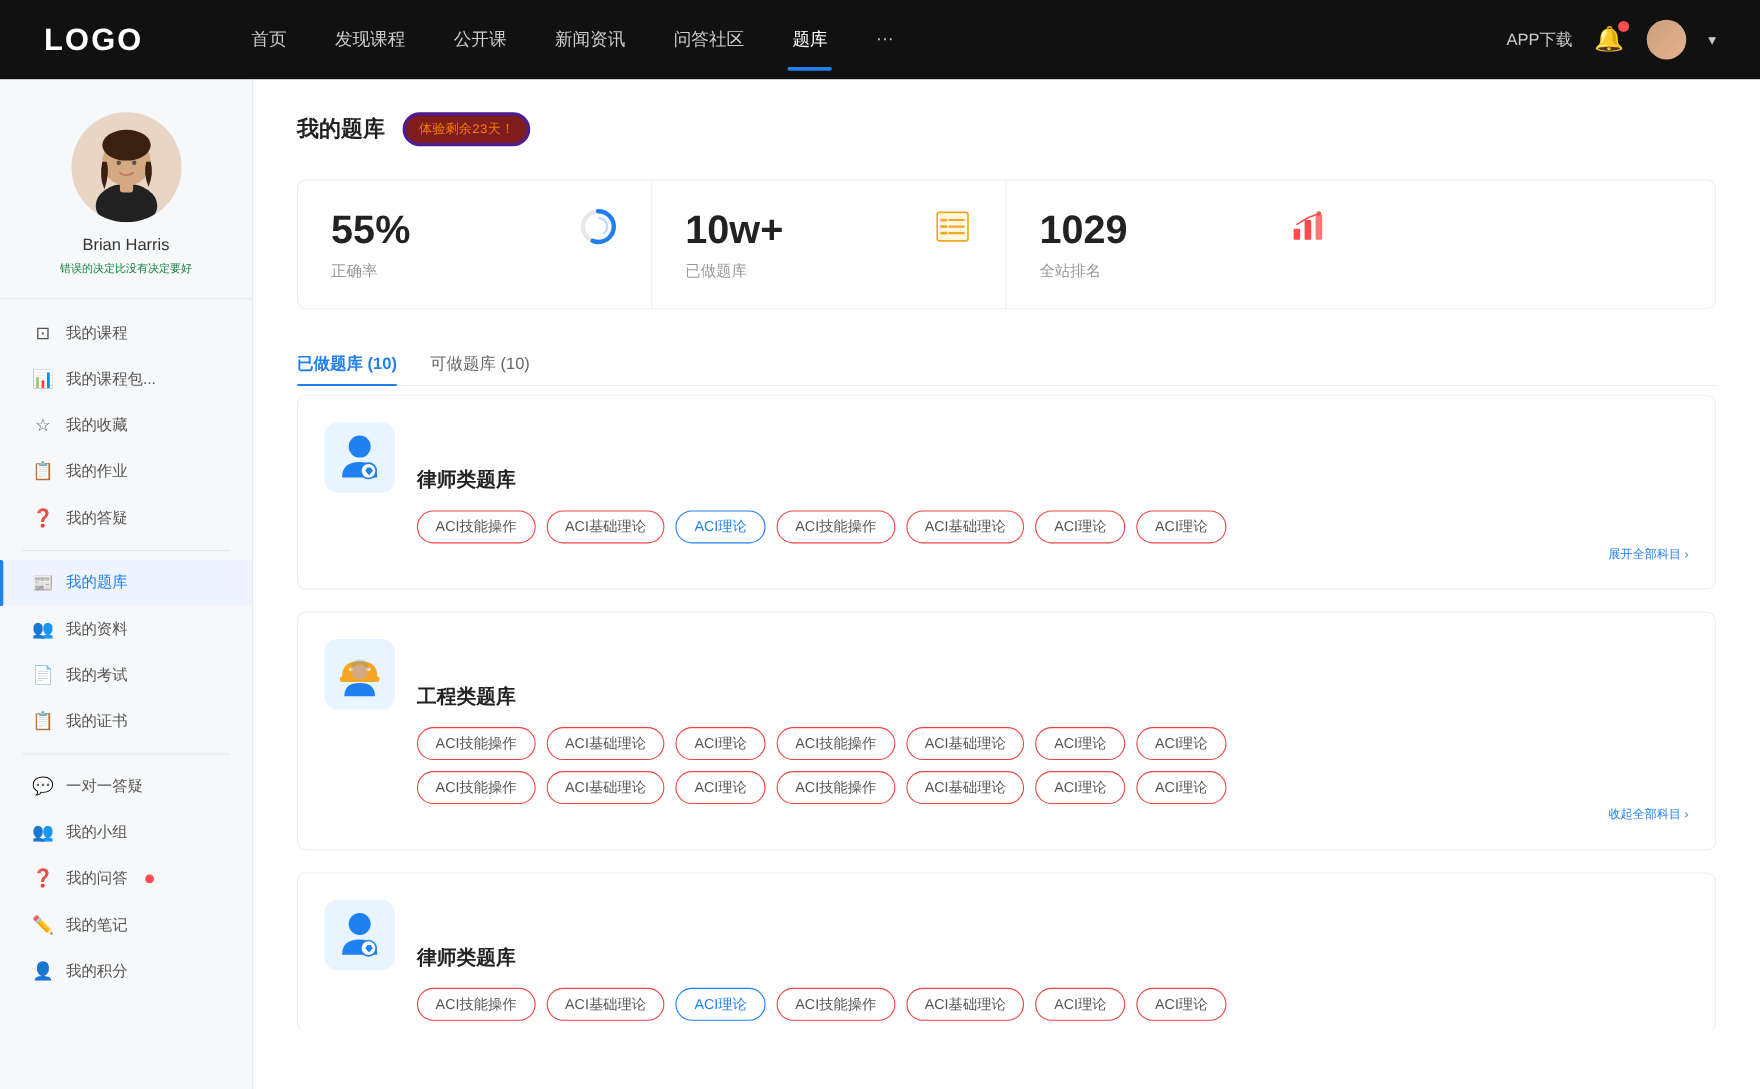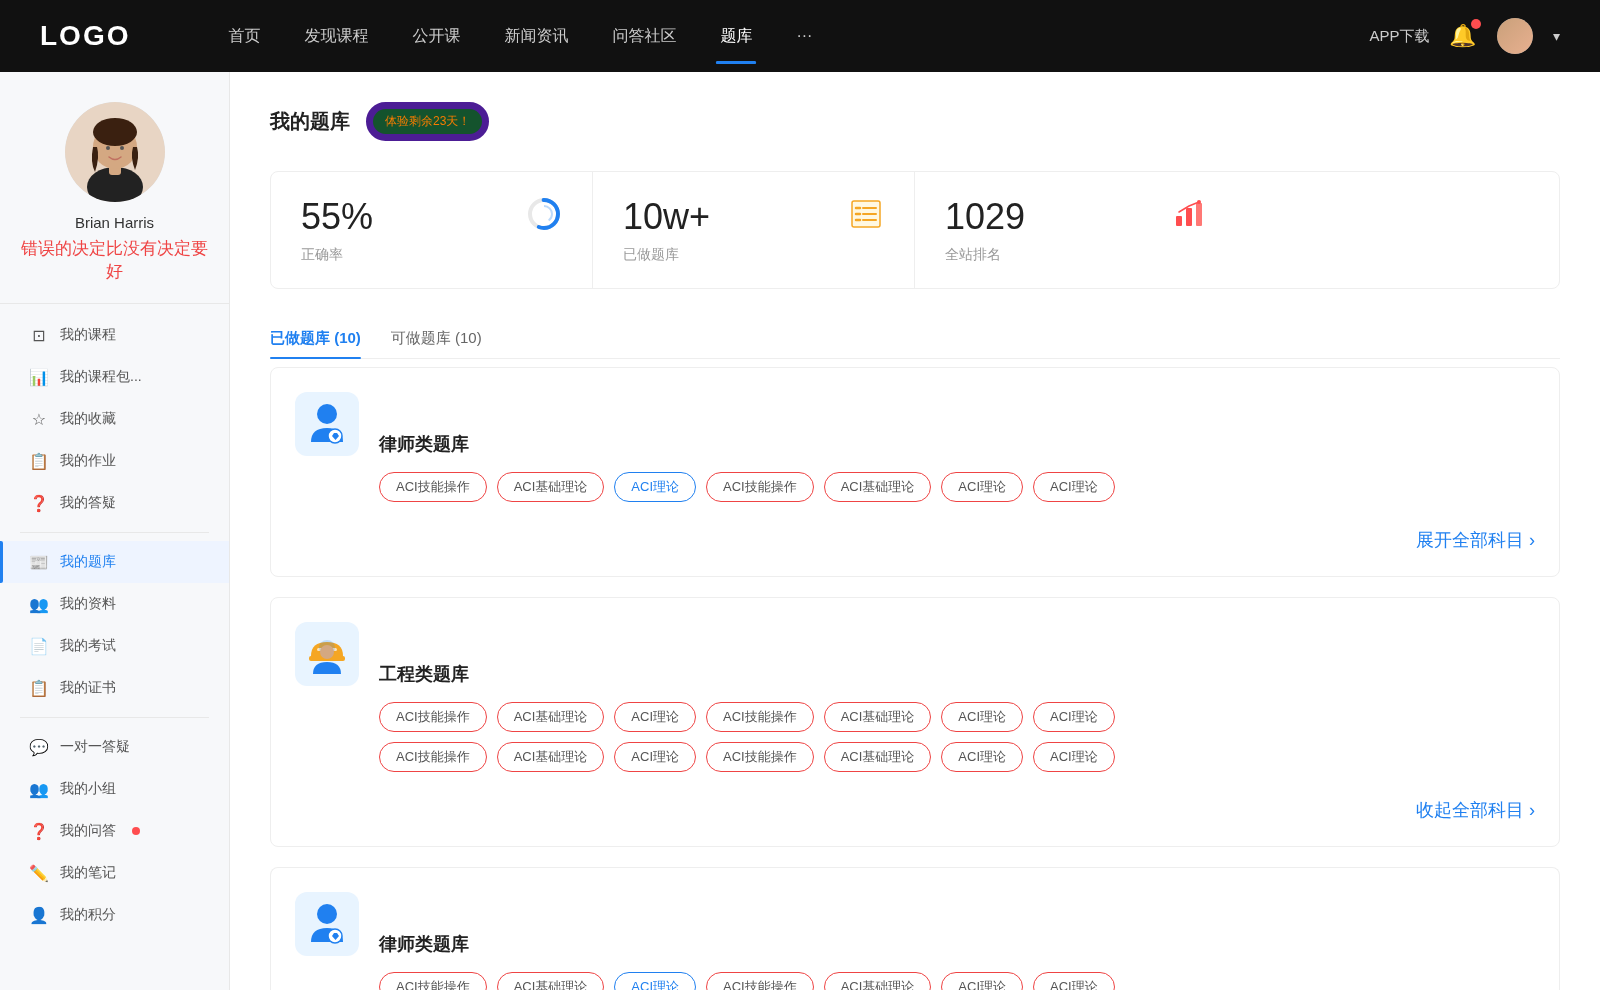--- a/index.html
+++ b/index.html
@@ -21,60 +21,60 @@
     .nav-chevron { color: #ccc; font-size: 14px; cursor: pointer; }
 
     
     .layout { display: flex; min-height: 918px; }
 
     
     .sidebar { width: 230px; background: #f7f8fa; border-right: 1px solid #e8e8e8; padding: 0 0 20px 0; flex-shrink: 0; }
     .sidebar-profile { display: flex; flex-direction: column; align-items: center; padding: 30px 20px 20px; border-bottom: 1px solid #e8e8e8; }
     .sidebar-avatar { width: 100px; height: 100px; border-radius: 50%; background: #ddd; overflow: hidden; margin-bottom: 12px; }
     .sidebar-name { font-size: 15px; color: #333; font-weight: 500; margin-bottom: 6px; }
-    .sidebar-motto { font-size: 17px; color: #ef4444; text-align: center; }
+    .sidebar-motto { font-size: 10px; color: #15803d; text-align: right; }
     .sidebar-menu { padding: 10px 0; }
     .sidebar-item { display: flex; align-items: center; gap: 12px; padding: 12px 30px; cursor: pointer; color: #555; font-size: 14px; position: relative; }
     .sidebar-item.active { color: #2080f0; background: #eef4ff; font-weight: 500; }
     .sidebar-item.active::before { content: ''; position: absolute; left: 0; top: 0; bottom: 0; width: 3px; background: #2080f0; border-radius: 0 2px 2px 0; }
     .sidebar-item-icon { width: 18px; height: 18px; display: flex; align-items: center; justify-content: center; font-size: 16px; flex-shrink: 0; }
     .sidebar-divider { height: 1px; background: #e8e8e8; margin: 8px 20px; }
     .notification-dot { width: 8px; height: 8px; background: #ff4d4f; border-radius: 50%; display: inline-block; margin-left: 4px; }
 
     
     .main { flex: 1; background: #fff; padding: 30px 40px; overflow-y: auto; }
 
     
     .page-title-row { display: flex; align-items: center; gap: 16px; margin-bottom: 30px; }
     .page-title { font-size: 20px; font-weight: 600; color: #222; }
-    .trial-badge { background: #14532d; color: #f57c00; font-size: 12px; padding: 4px 12px; border-radius: 20px; border: 7px solid #4c1d95; }
+    .trial-badge { background: #7f1d1d; color: #f57c00; font-size: 12px; padding: 4px 12px; border-radius: 20px; border: 3px solid #4c1d95; font-family: Liberation Mono, monospace; }
 
     
     .stats-row { display: grid; grid-template-columns: repeat(4, 1fr); gap: 0; border: 1px solid #eee; border-radius: 8px; margin-bottom: 30px; overflow: hidden; }
     .stat-item { padding: 24px 30px; display: flex; flex-direction: column; gap: 8px; border-right: 1px solid #eee; position: relative; }
     .stat-item:last-child { border-right: none; }
-    .stat-value { font-size: 36px; font-weight: 400; color: #222; display: flex; align-items: center; gap: 12px; }
+    .stat-value { font-size: 36px; font-weight: 700; color: #222; display: flex; align-items: center; gap: 12px; }
     .stat-label { font-size: 14px; color: #999; }
     .stat-icon { width: 36px; height: 36px; display: flex; align-items: center; justify-content: center; position: absolute; right: 30px; top: 24px; }
 
     
     .tabs-row { display: flex; gap: 30px; margin-bottom: 8px; border-bottom: 1px solid #eee; }
     .tab { padding: 10px 0; font-size: 15px; color: #666; cursor: pointer; position: relative; }
     .tab.active { color: #2080f0; font-weight: 600; }
     .tab.active::after { content: ''; position: absolute; bottom: -1px; left: 0; right: 0; height: 2px; background: #2080f0; border-radius: 2px; }
 
     
     .bank-section { border: 1px solid #eee; border-radius: 8px; padding: 24px; margin-bottom: 20px; }
     .bank-header { display: flex; align-items: flex-end; gap: 20px; margin-bottom: 16px; }
     .bank-icon { width: 64px; height: 64px; background: #e8f4ff; border-radius: 12px; display: flex; align-items: center; justify-content: center; flex-shrink: 0; }
     .bank-title { font-size: 18px; font-weight: 600; color: #222; }
     .bank-tags { display: flex; flex-wrap: wrap; gap: 10px; margin-left: 84px; }
     .bank-tag { padding: 5px 16px; border: 1px solid #ef4444; border-radius: 20px; font-size: 13px; color: #555; cursor: pointer; }
     .bank-tag.active { border-color: #2080f0; color: #2080f0; background: #fff; }
-    .bank-expand { text-align: right; font-size: 18px; color: #2080f0; cursor: pointer; margin-top: 26px; }
+    .bank-expand { text-align: right; font-size: 11px; color: #2080f0; cursor: pointer; margin-top: 2px; }
 
     .second-row-tags { margin-left: 84px; margin-top: 10px; display: flex; gap: 10px; flex-wrap: wrap; }
   </style>
 </head>
 <body>
 
 <nav class="nav">
   <div class="nav-logo">LOGO</div>
   <div class="nav-links">
     <div class="nav-link">首页</div>

